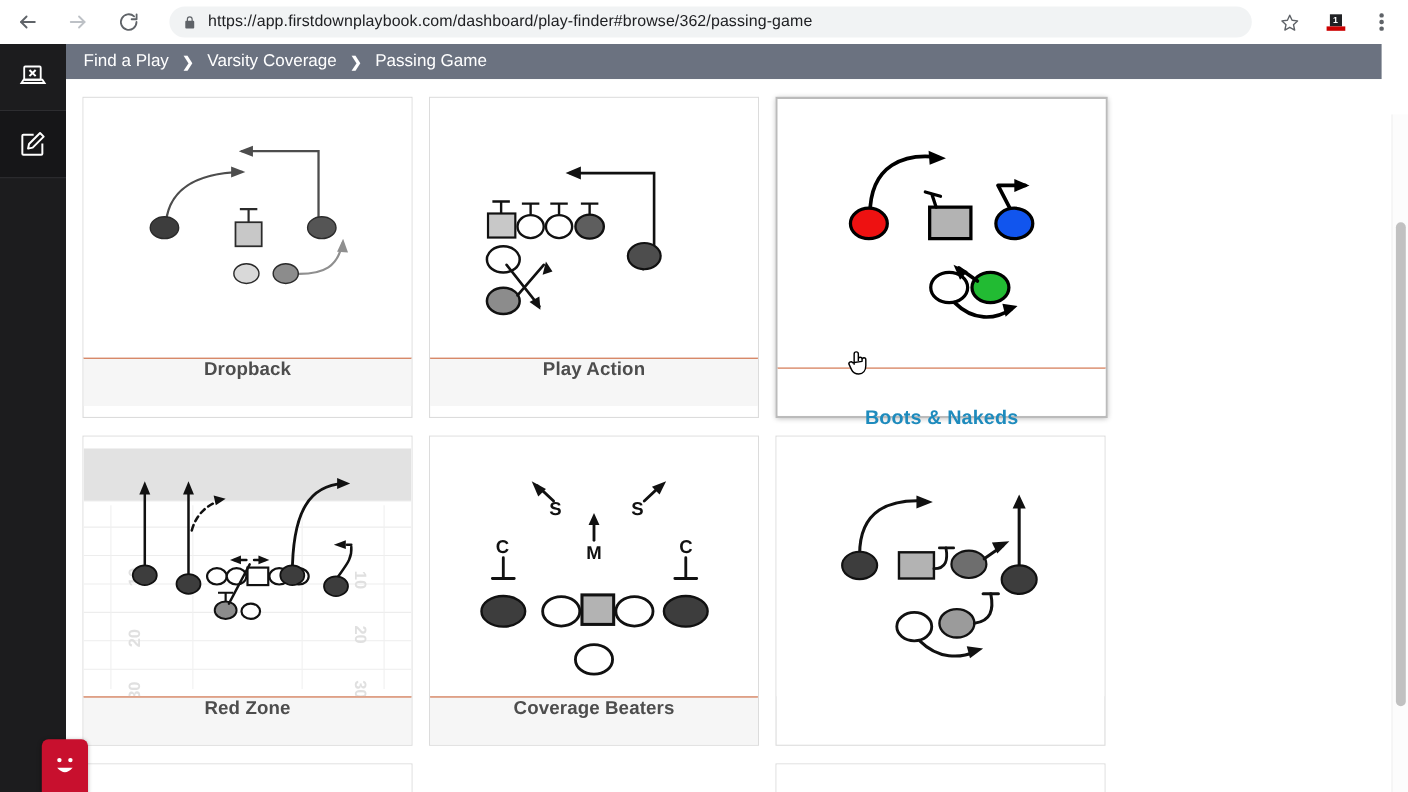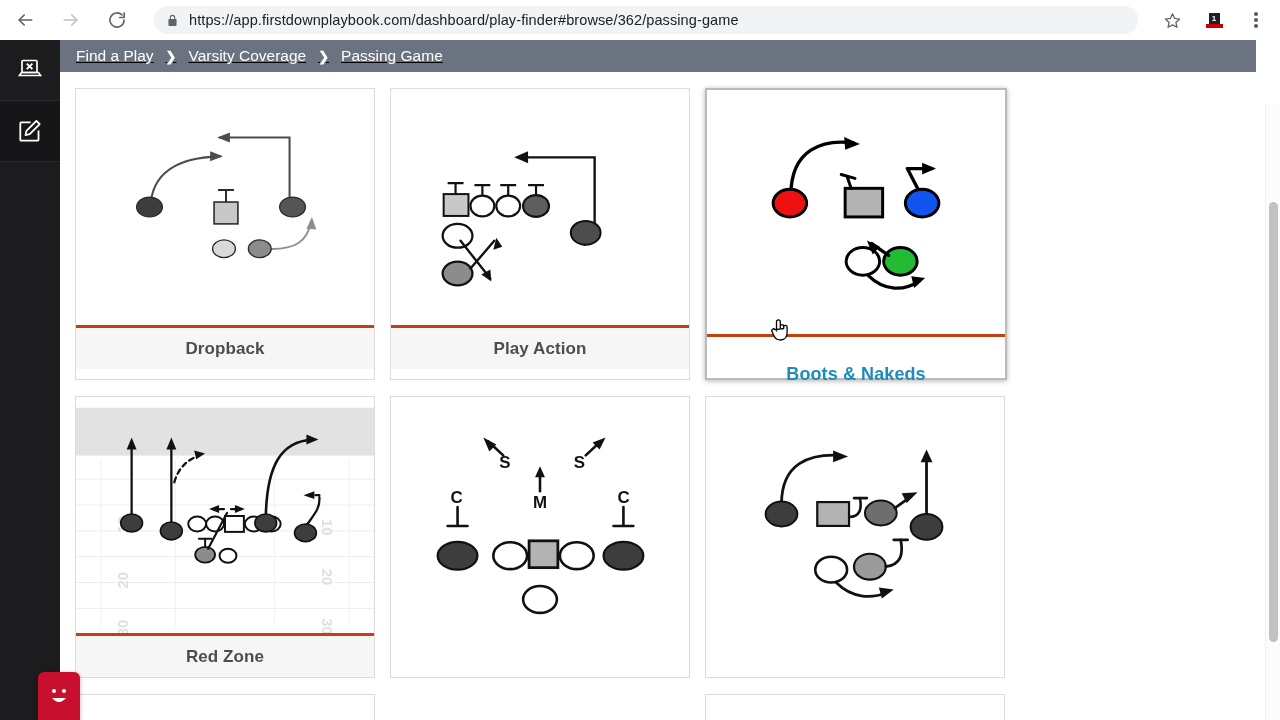--- a/index.html
+++ b/index.html
@@ -91,21 +91,20 @@
   }
   .side-item.alt { background: #161618; }
   .side-sep { height: 1px; background: #2d2d30; }
 
   .topbar {
     position: absolute; top: 0; left: 60px;
     width: 1196px; height: 32px;
     background: #6b7280;
     display: flex; align-items: center;
     padding-left: 10px;
-    text-decoration: underline;
   }
   .crumbs { display: flex; align-items: center; gap: 0; }
   .crumb {
     color: #ffffff; font-size: 15.5px;
     padding: 0 6px; white-space: nowrap;
   }
   .crumb-sep {
     color: #ffffff; font-size: 13px; font-weight: bold;
     padding: 0 6px;
   }
@@ -138,23 +137,23 @@
   }
   .card-art {
     position: relative;
     height: 236px;
     background: #ffffff;
     overflow: hidden;
   }
   .card.selected .card-art { height: 244px; }
   .card-foot {
     height: 44px;
-    border-top: 3px solid #c2410c;
+    border-top: 1px solid #c2410c;
     background: #f6f6f6;
-    display: flex; align-items: center; justify-content: center;
+    display: flex; justify-content: center;
   }
   .card.selected .card-foot { background: #ffffff; height: 44px; }
   .card-title {
     font-size: 17px; font-weight: bold; color: #4d4d4d;
     letter-spacing: 0.1px;
   }
   .card.selected .card-title { color: #1e8bbd; font-size: 18px; margin-top: 34px; }
 
   .card-art svg { display: block; width: 100%; height: 100%; }
 
@@ -490,20 +489,23 @@
               </g>
 
               <ellipse cx="67" cy="159" rx="20" ry="14" fill="#3d3d3d" stroke="#111111" stroke-width="2.2"></ellipse>
               <ellipse cx="234" cy="159" rx="20" ry="14" fill="#3d3d3d" stroke="#111111" stroke-width="2.2"></ellipse>
               <ellipse cx="120" cy="159" rx="17" ry="13.5" fill="#ffffff" stroke="#111111" stroke-width="2.6"></ellipse>
               <rect x="139" y="144" width="29" height="27" fill="#b3b3b3" stroke="#111111" stroke-width="2.8"></rect>
               <ellipse cx="187" cy="159" rx="17" ry="13.5" fill="#ffffff" stroke="#111111" stroke-width="2.6"></ellipse>
               <ellipse cx="150" cy="203" rx="17" ry="13.5" fill="#ffffff" stroke="#111111" stroke-width="2.6"></ellipse>
             </svg>
           </div>
+          <div class="card-foot">
+            <span class="card-title">Coverage Beaters</span>
+          </div>
         </div>
 
         <div class="card">
           <div class="card-art">
             <svg viewBox="0 0 300 236">
               <g fill="none" stroke="#111111" stroke-width="2.8" stroke-linecap="round">
                 <path d="M76 107 C 76 66, 104 56, 136 58"></path>
                 <path d="M143 59 l-15 -6 l0 12 z" fill="#111111" stroke="none"></path>
               </g>
               <ellipse cx="76" cy="117" rx="16" ry="12.5" fill="#3d3d3d" stroke="#111111" stroke-width="2"></ellipse>

